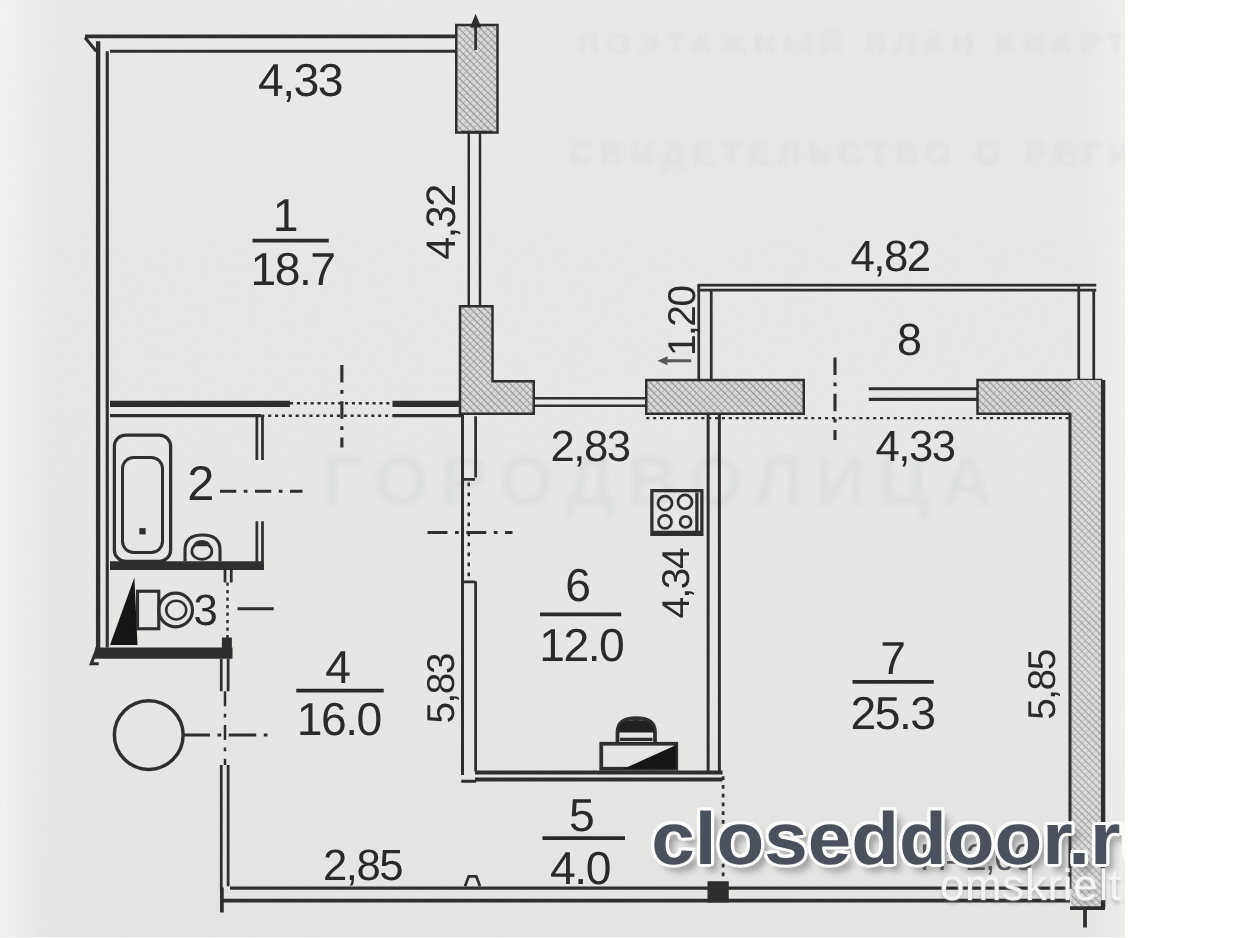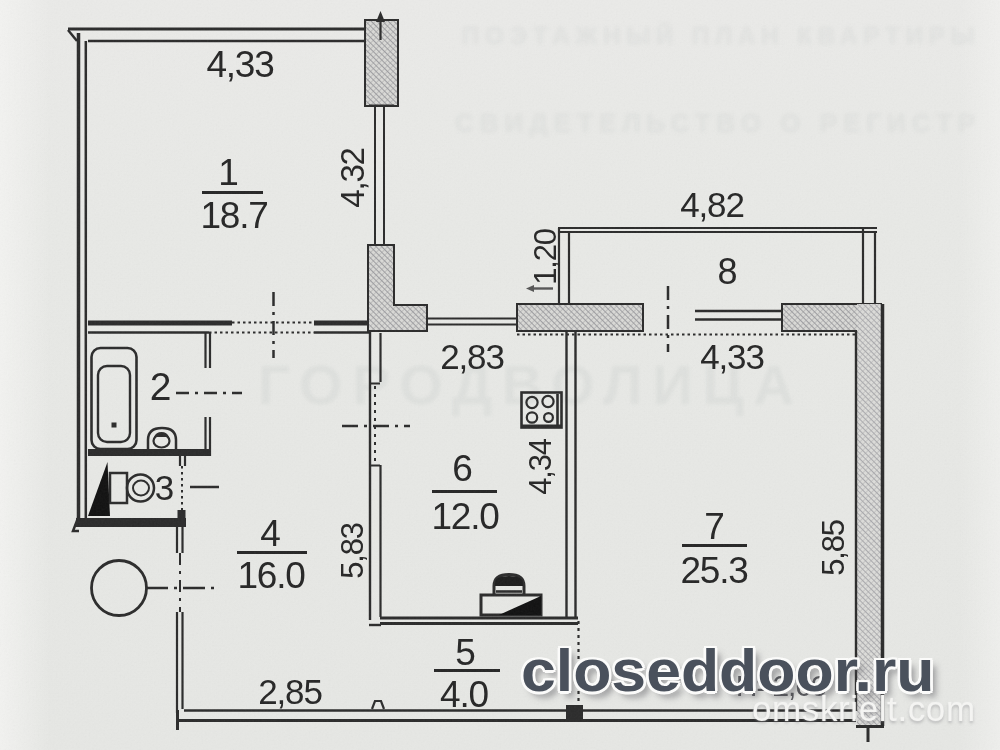--- a/index.html
+++ b/index.html
@@ -1,16 +1,16 @@
 <!DOCTYPE html>
 <html><head>
 <meta charset="utf-8">
 <style>
   html,body{margin:0;padding:0;}
-  #page{position:relative;width:1000px;height:750px;background:linear-gradient(90deg,rgba(244,244,242,0.85) 0%,rgba(244,244,242,0) 5%),linear-gradient(270deg,rgba(244,244,242,0.6) 0%,rgba(244,244,242,0) 4%),linear-gradient(180deg,#eaeae8 0%,#e8e9e6 30%,#e6e7e4 100%);overflow:hidden;
+  #page{position:relative;width:900px;height:750px;background:linear-gradient(90deg,rgba(244,244,242,0.85) 0%,rgba(244,244,242,0) 5%),linear-gradient(270deg,rgba(244,244,242,0.6) 0%,rgba(244,244,242,0) 4%),linear-gradient(180deg,#eaeae8 0%,#e8e9e6 30%,#e6e7e4 100%);overflow:hidden;
         font-family:"Liberation Sans", sans-serif;}
   .ghost{position:absolute;color:rgba(132,135,142,0.085);filter:blur(2.2px);
          font-weight:bold;letter-spacing:6px;white-space:nowrap;}
   .wm1{position:absolute;left:521px;top:637px;font-size:59px;font-weight:bold;transform:scaleX(1.06);transform-origin:0 0;
        color:#4a515c;letter-spacing:0px;white-space:nowrap;
        text-shadow:-2px -2px 0 #fbfbfa,2px -2px 0 #fbfbfa,-2px 2px 0 #fbfbfa,2px 2px 0 #fbfbfa,
                    -2.5px 0 0 #fbfbfa,2.5px 0 0 #fbfbfa,0 -2.5px 0 #fbfbfa,0 2.5px 0 #fbfbfa,
                    5px 6px 6px rgba(80,80,85,0.5);}
   .wm2{position:absolute;left:752px;top:689px;font-size:35px;letter-spacing:0.6px;color:#f4f4f2;white-space:nowrap;
        text-shadow:0 2px 3px rgba(90,90,95,0.35), 0 0 2px rgba(255,255,255,0.6);}

